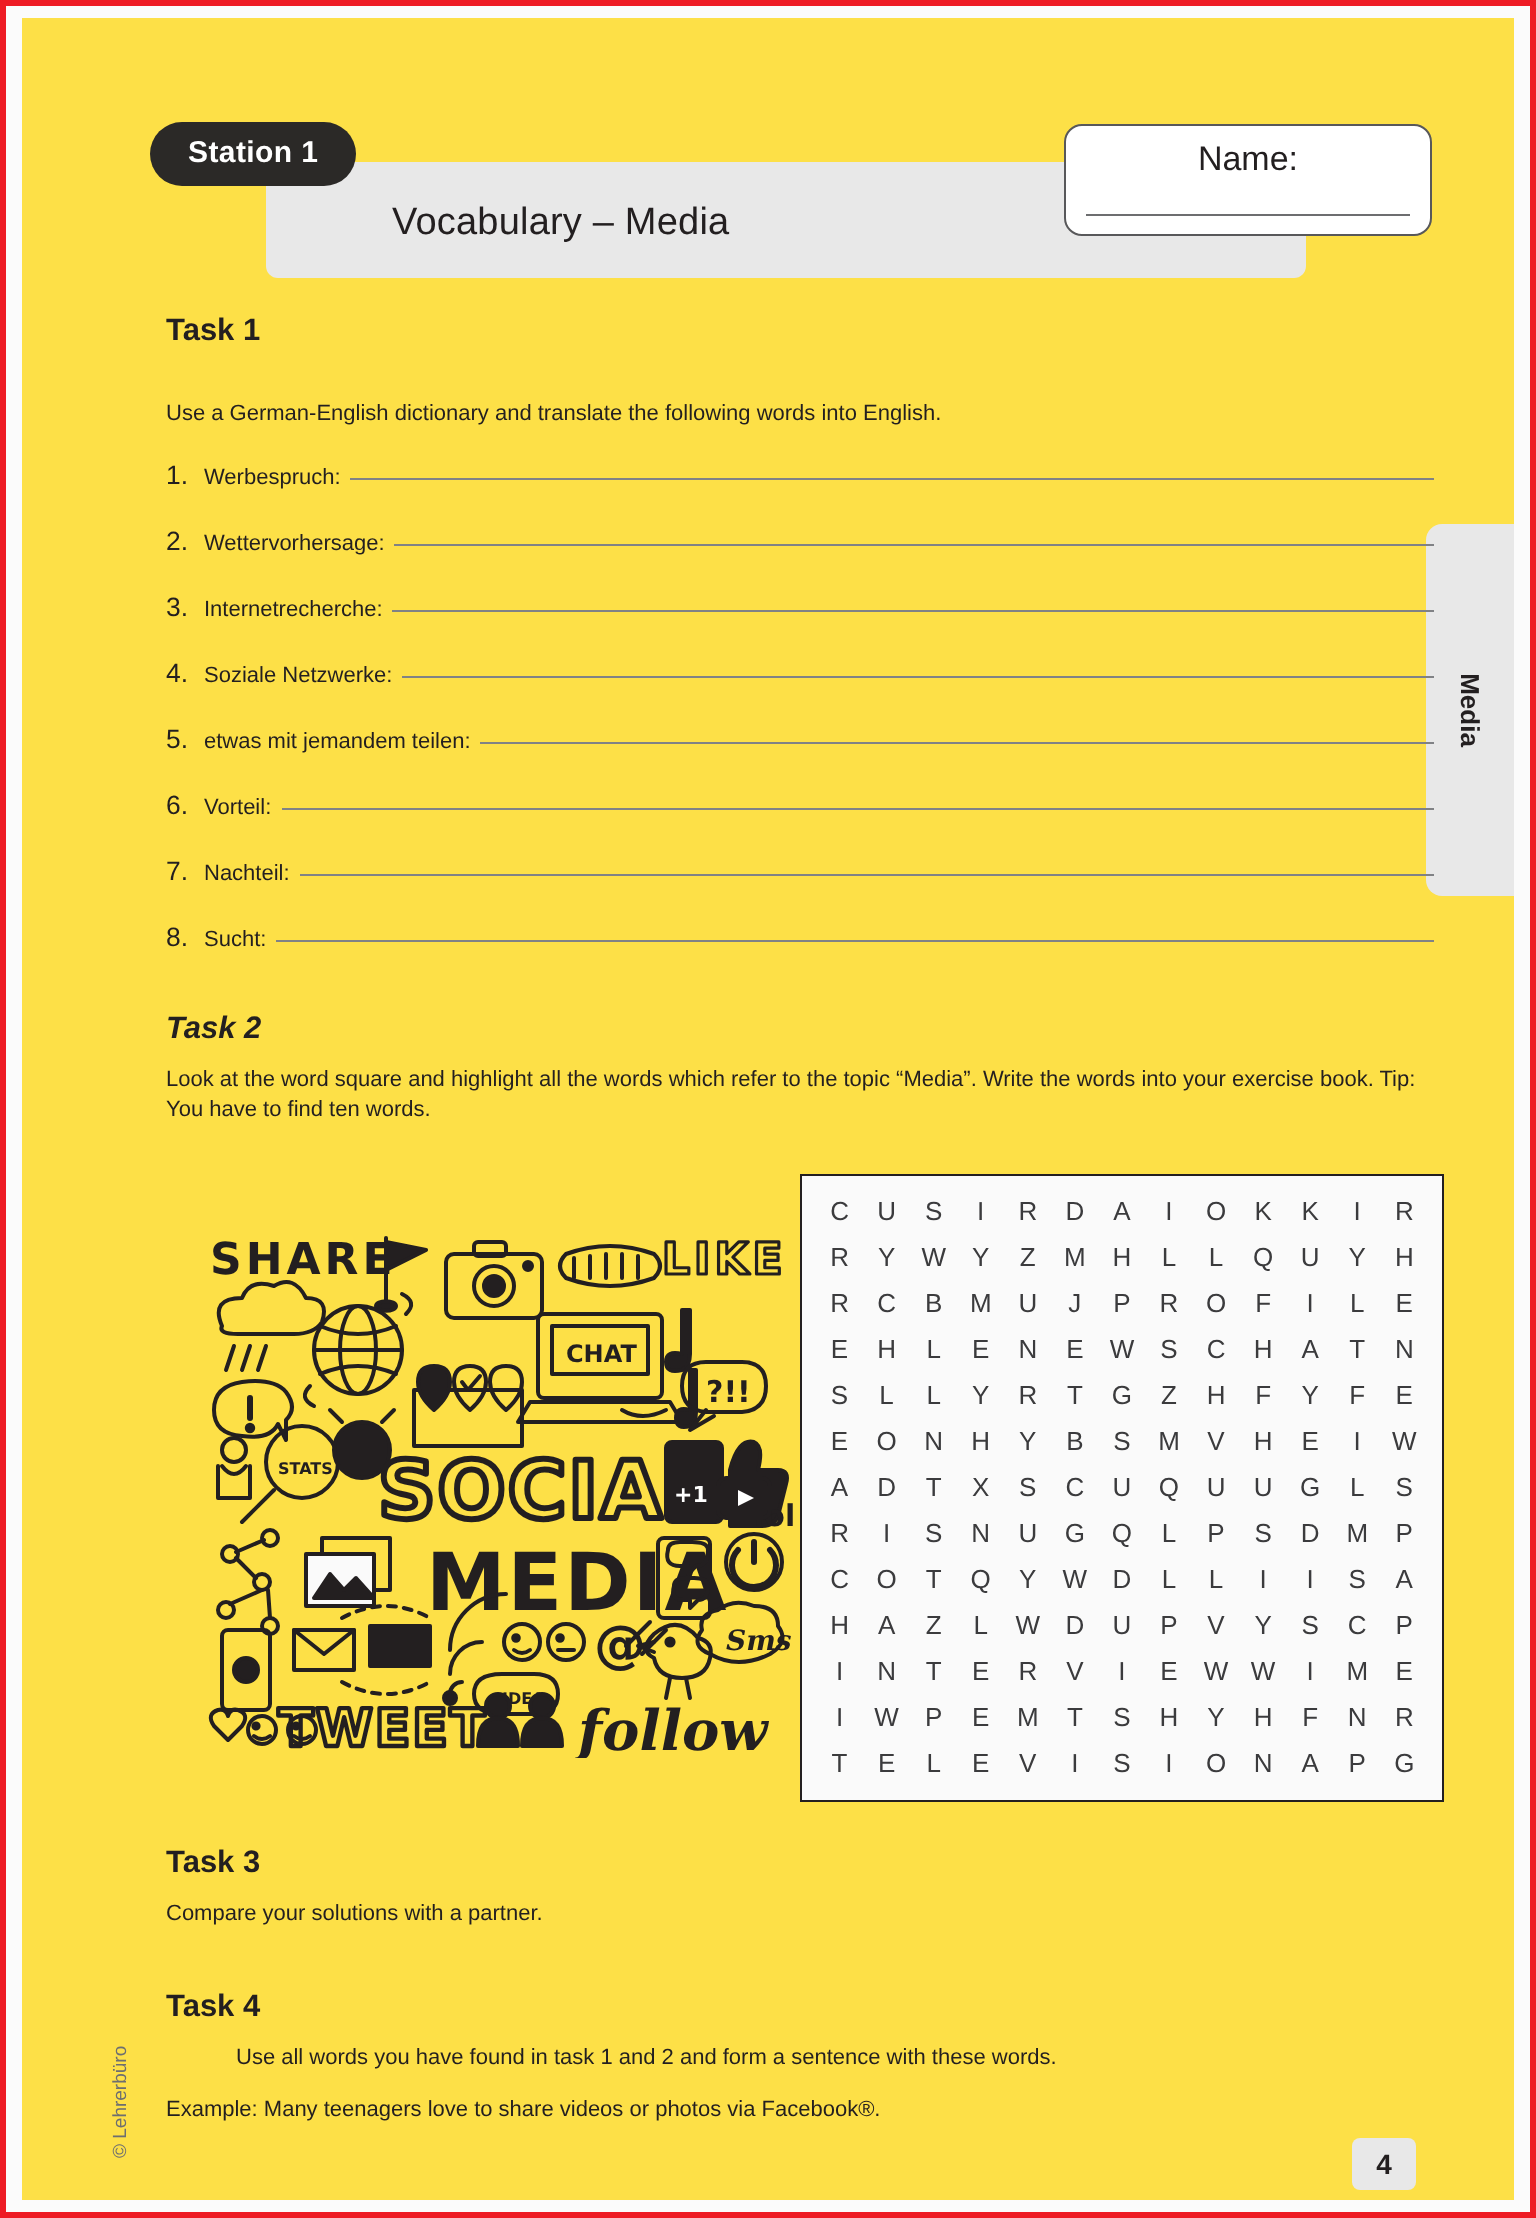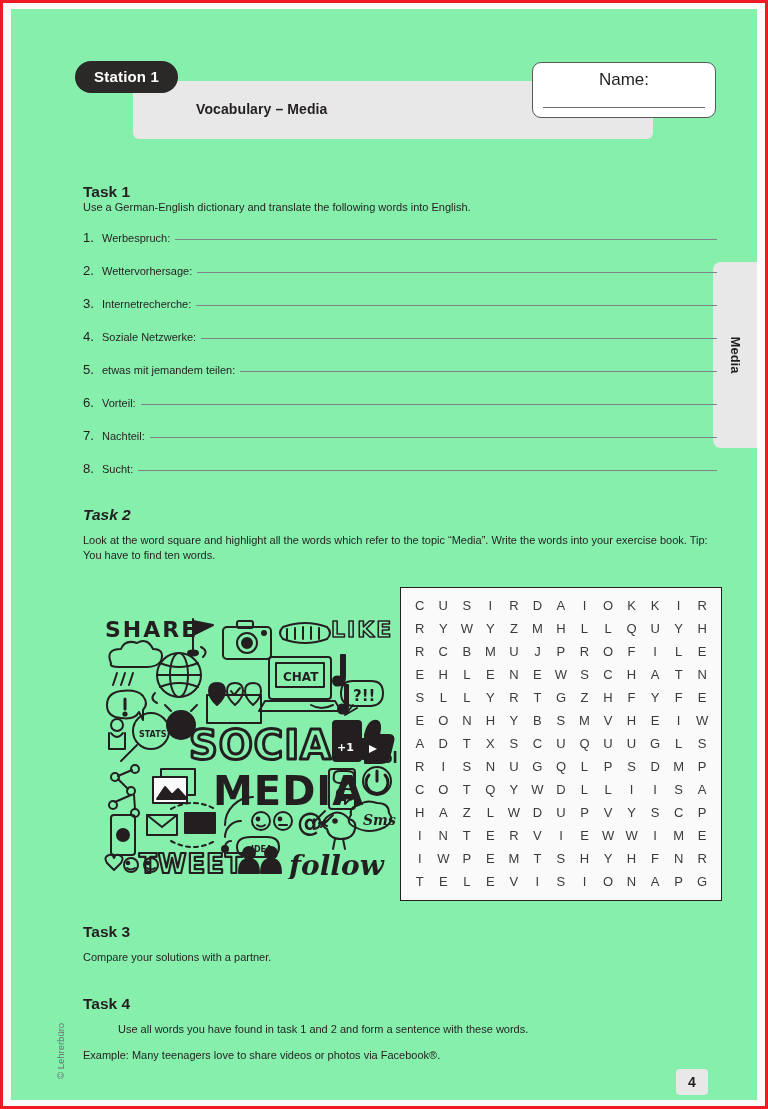--- a/index.html
+++ b/index.html
@@ -18,21 +18,21 @@
     box-sizing: border-box;
     border: 3px solid #ee1b24;
     overflow: hidden;
   }
   .sheet {
     position: absolute;
     left: 8px;
     top: 6px;
     right: 8px;
     bottom: 6px;
-    background: #86efac;
+    background: #fde047;
   }
 
   
   .header-band {
     position: absolute;
     left: 122px;
     top: 72px;
     width: 520px;
     height: 58px;
     background: #e8e8e8;
@@ -48,22 +48,22 @@
     padding: 7px 19px 8px 19px;
     font-size: 15px;
     font-weight: bold;
     letter-spacing: 0.2px;
     z-index: 4;
   }
   .sheet-title {
     position: absolute;
     left: 185px;
     top: 92px;
-    font-size: 14px;
-    font-weight: bold;
+    font-size: 19px;
+    font-weight: normal;
     color: #231f20;
     letter-spacing: 0.1px;
     z-index: 5;
   }
   .name-box {
     position: absolute;
     left: 521px;
     top: 53px;
     width: 182px;
     height: 54px;
@@ -129,21 +129,21 @@
     font-size: 15.5px;
     font-weight: bold;
     color: #231f20;
   }
   .para {
     font-size: 11px;
     color: #231f20;
     line-height: 1.38;
   }
 
-  .t1-head { position: absolute; top: 174px; left: 0; }
+  .t1-head { position: absolute; top: 148px; left: 0; }
   .t1-intro { position: absolute; top: 191px; left: 0; width: 620px; }
 
   .word-list {
     position: absolute;
     top: 221px;
     left: 0;
     width: 634px;
   }
   .word-row {
     display: flex;

